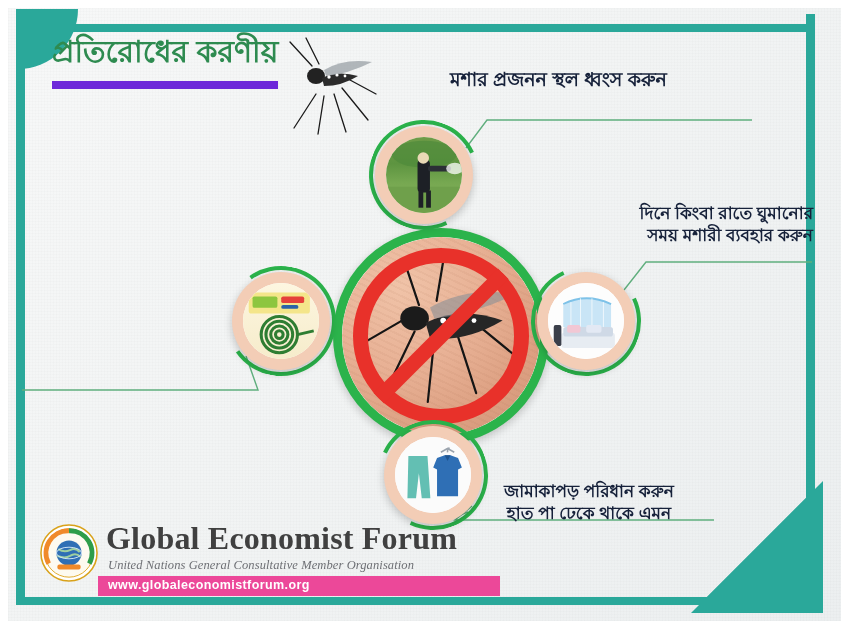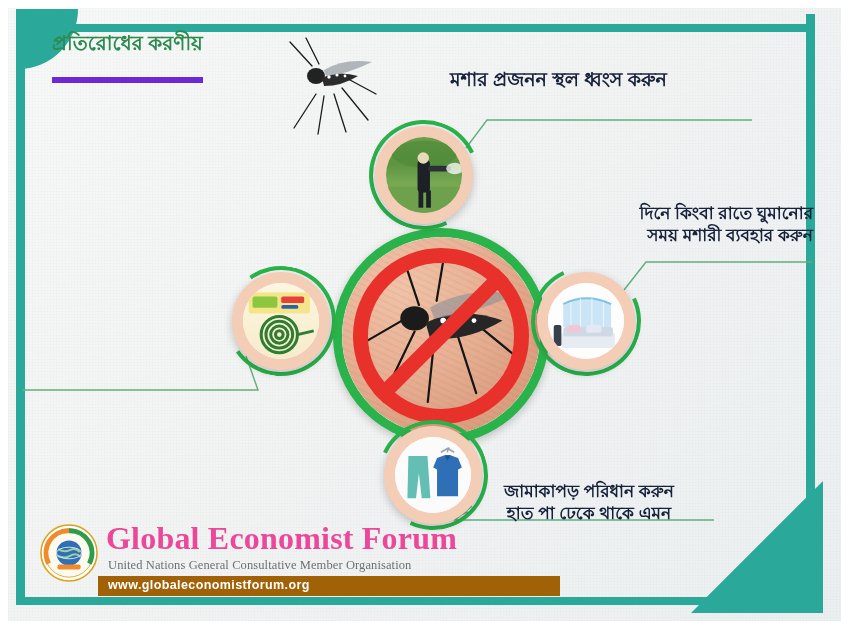--- a/index.html
+++ b/index.html
@@ -48,23 +48,23 @@
   
   .title-block{position:absolute;left:52px;top:24px;width:330px;}
   .title-main{
     font-family:"Liberation Sans", sans-serif;
     font-size:86px;font-weight:700;line-height:1.02;
     color:#1f6b3b;letter-spacing:-2px;
     text-shadow:1px 1px 0 rgba(0,0,0,.10);
   }
   .title-sub{
     margin-top:4px;
-    font-size:20px;font-weight:700;color:#2e8b50;
-    border-bottom:6px solid #6d28d9;
-    display:inline-block;padding-bottom:16px;
+    font-size:30px;font-weight:700;color:#2e8b50;
+    border-bottom:8px solid #6d28d9;
+    display:inline-block;padding-bottom:2px;
   }
 
   
   .title-mosquito{position:absolute;left:272px;top:36px;width:110px;height:105px;}
 
   
   .center-circle{
     position:absolute;left:333px;top:228px;width:198px;height:198px;
     border-radius:50%;
     background:#ffffff;
@@ -140,31 +140,31 @@
 
   
   .conn{position:absolute;pointer-events:none;}
 
   
   .footer{position:absolute;left:40px;top:520px;width:470px;height:80px;}
   .logo-emblem{position:absolute;left:0;top:4px;width:58px;height:58px;}
   .brand{
     position:absolute;left:66px;top:0px;
     font-family:"Liberation Serif", serif;
-    font-size:32px;font-weight:700;color:#ec4899;
+    font-size:32px;font-weight:700;color:#404040;
     letter-spacing:.2px;
   }
   .brand-sub{
     position:absolute;left:68px;top:38px;
     font-family:"Liberation Serif", serif;
-    font-size:12.5px;color:#6d6f74;letter-spacing:.1px;
+    font-size:12.5px;color:#6d6f74;letter-spacing:.1px;font-style:italic;
   }
   .url-bar{
-    position:absolute;left:58px;top:56px;width:462px;height:20px;
-    background:#a16207;
+    position:absolute;left:58px;top:56px;width:402px;height:20px;
+    background:#ec4899;
   }
   .url-text{
     position:absolute;left:10px;top:2px;
     font-size:12.5px;font-weight:700;color:#ffffff;letter-spacing:.4px;
   }
 </style>
 </head>
 <body>
 
 <div id="poster">

